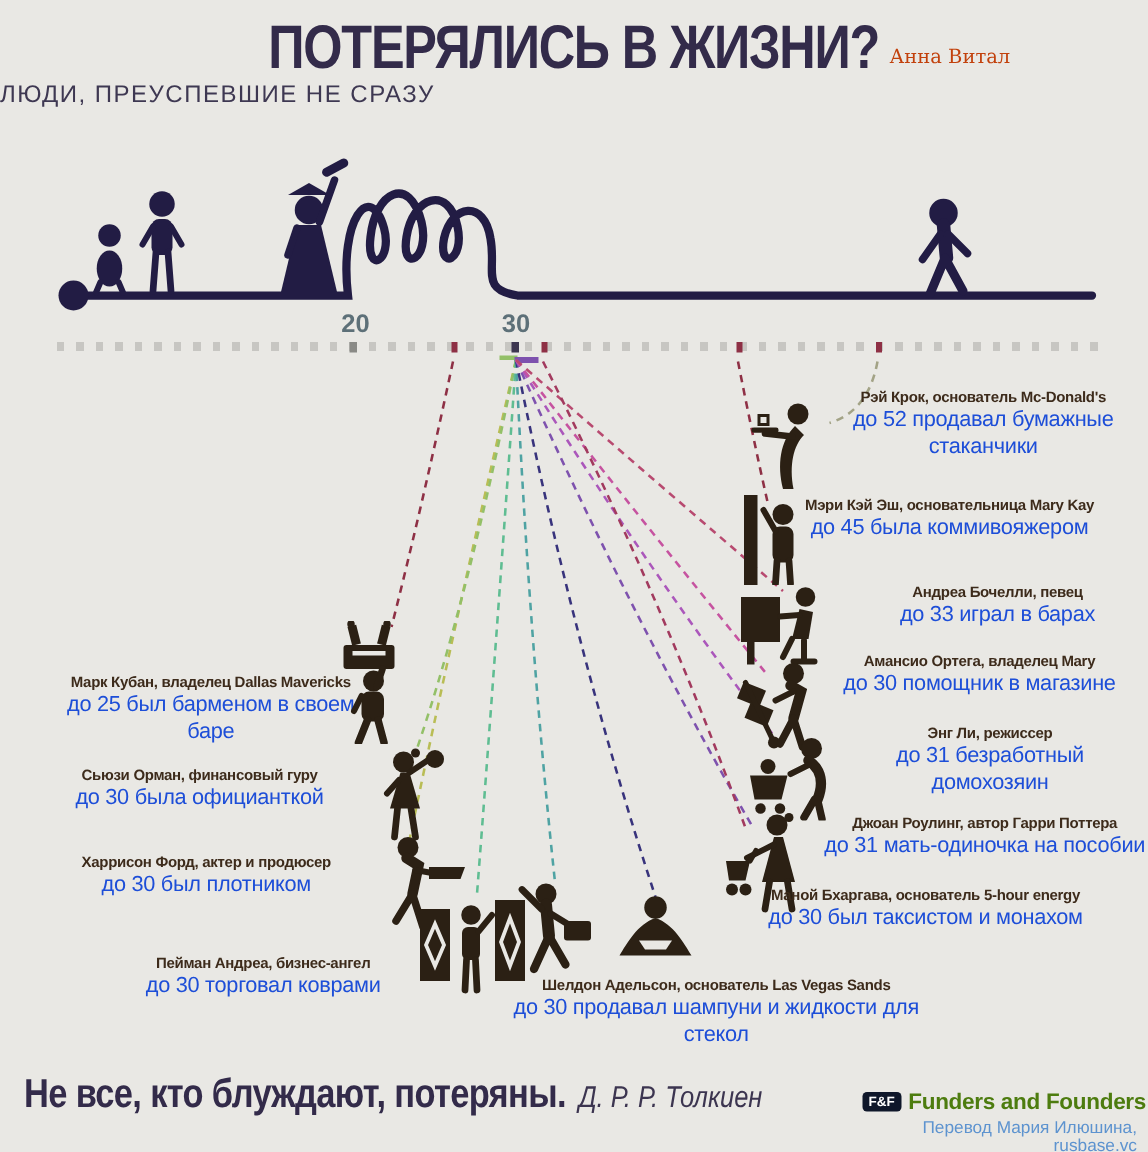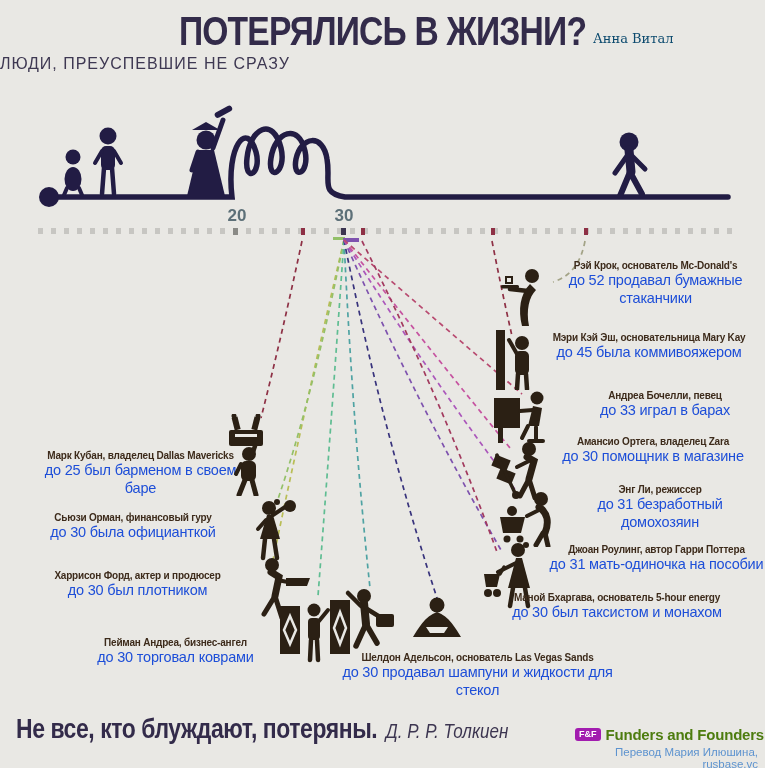--- a/index.html
+++ b/index.html
@@ -5,21 +5,21 @@
   html,body{margin:0;padding:0;}
   body{width:765px;height:768px;overflow:hidden;background:#e9e8e4;
        font-family:"Liberation Sans",sans-serif;}
   .stage{position:relative;width:765px;height:768px;background:#e9e8e4;}
 
   
   .title{position:absolute;left:0;top:8px;width:765px;text-align:center;
          font-size:41px;font-weight:800;color:#332b4a;letter-spacing:-1px;
          transform:scaleX(.82);transform-origin:50% 50%;white-space:nowrap;}
   .author{position:absolute;left:593px;top:31px;font-family:"DejaVu Serif",serif;
-          font-size:13px;color:#0c4a6e;}
+          font-size:13px;color:#c2410c;}
   .subtitle{position:absolute;left:0;top:55px;width:765px;text-align:left;
             font-size:16px;letter-spacing:1px;color:#3e3852;}
 
   
   .layer{position:absolute;left:0;top:0;pointer-events:none;}
 
   
   .ruler{position:absolute;left:38px;top:228px;width:694px;height:6px;
          background:repeating-linear-gradient(90deg,#c7c6c2 0 5px,transparent 5px 13px);}
   .age{position:absolute;top:206px;width:30px;text-align:center;font-size:17px;
@@ -35,21 +35,21 @@
   .entry .desc{color:#1d4ed8;font-size:14.5px;line-height:1.22;letter-spacing:-.2px;}
   .picto{position:absolute;}
 
   
   .quote{position:absolute;left:16px;top:714px;font-size:27px;font-weight:800;
          color:#332b4a;letter-spacing:-.5px;transform:scaleX(.85);
          transform-origin:0 50%;white-space:nowrap;}
   .quote-attr{font-weight:normal;font-style:italic;font-size:20px;letter-spacing:0;
               color:#3c3550;margin-left:10px;}
   .brandrow{position:absolute;left:575px;top:726px;display:flex;align-items:center;gap:5px;}
-  .brandbadge{background:#a21caf;color:#fff;font-size:9px;font-weight:bold;
+  .brandbadge{background:#0f172a;color:#fff;font-size:9px;font-weight:bold;
               border-radius:3px;padding:2px 4px;line-height:1;}
   .brandname{color:#4d7c0f;font-size:15px;font-weight:bold;letter-spacing:-.2px;}
   .translation{position:absolute;left:563px;top:746px;width:195px;text-align:right;
                color:#5d93cf;font-size:11.5px;}
 </style>
 </head>
 <body>
 
 <div class="stage">
 
@@ -137,21 +137,21 @@
     <g stroke="#2b2014" fill="#2b2014" stroke-linecap="round">
       <circle cx="34" cy="12" r="7" stroke="none"></circle>
       <path d="M32 20 C22 30 20 46 24 62 L31 62 C28 46 31 33 38 26 Z" stroke="none"></path>
       <path d="M30 27 L12 25" stroke-width="4.5" fill="none"></path>
       <rect x="3" y="21" width="18" height="3.5" rx="1.5" stroke="none"></rect>
       <rect x="7" y="12" width="8" height="8" stroke="none"></rect>
       <rect x="9" y="14" width="4" height="4" fill="#e9e8e4" stroke="none"></rect>
     </g>
   </svg>
 
-  <div class="entry" style="left:536px;top:332px;width:226px">
+  <div class="entry" style="left:520px;top:332px;width:226px">
     <div class="name">Мэри Кэй Эш, основательница Mary Kay</div>
     <div class="desc">до 45 была коммивояжером</div>
   </div>
   <svg class="picto" style="left:492px;top:328px" width="46" height="62">
     <g stroke="#2b2014" fill="#2b2014" stroke-linecap="round">
       <rect x="4" y="2" width="9" height="60" stroke="none"></rect>
       <circle cx="30" cy="15" r="7" stroke="none"></circle>
       <rect x="23" y="23" width="14" height="24" rx="5" stroke="none"></rect>
       <path d="M25 26 L17 12" stroke-width="4" fill="none"></path>
       <path d="M26 46 L25 61 M34 46 L35 61" stroke-width="4.5" fill="none"></path>
@@ -168,21 +168,21 @@
       <rect x="6" y="38" width="5" height="15" stroke="none"></rect>
       <circle cx="45" cy="8" r="6.5" stroke="none"></circle>
       <path d="M41 16 L50 18 L47 36 L36 36 Z" stroke="none"></path>
       <path d="M41 20 L28 21" stroke-width="4" fill="none"></path>
       <path d="M44 37 L44 50 M37 51 L51 51" stroke-width="4" fill="none"></path>
       <path d="M36 36 L30 48" stroke-width="4" fill="none"></path>
     </g>
   </svg>
 
   <div class="entry" style="left:546px;top:436px;width:214px">
-    <div class="name">Амансио Ортега, владелец Zara</div>
+    <div class="name">Амансио Ортега, владелец Mary</div>
     <div class="desc">до 30 помощник в магазине</div>
   </div>
   <svg class="picto" style="left:487px;top:441px" width="56" height="60">
     <g stroke="#2b2014" fill="#2b2014" stroke-linecap="round">
       <rect x="6" y="16" width="16" height="12" transform="rotate(22 14 22)" stroke="none"></rect>
       <rect x="11" y="29" width="16" height="12" transform="rotate(22 19 35)" stroke="none"></rect>
       <path d="M10 14 L28 52" stroke-width="3.5" fill="none"></path>
       <circle cx="29" cy="54" r="4" stroke="none"></circle>
       <circle cx="42" cy="8" r="7" stroke="none"></circle>
       <path d="M40 16 L47 20 L42 38" stroke-width="7" fill="none"></path>

